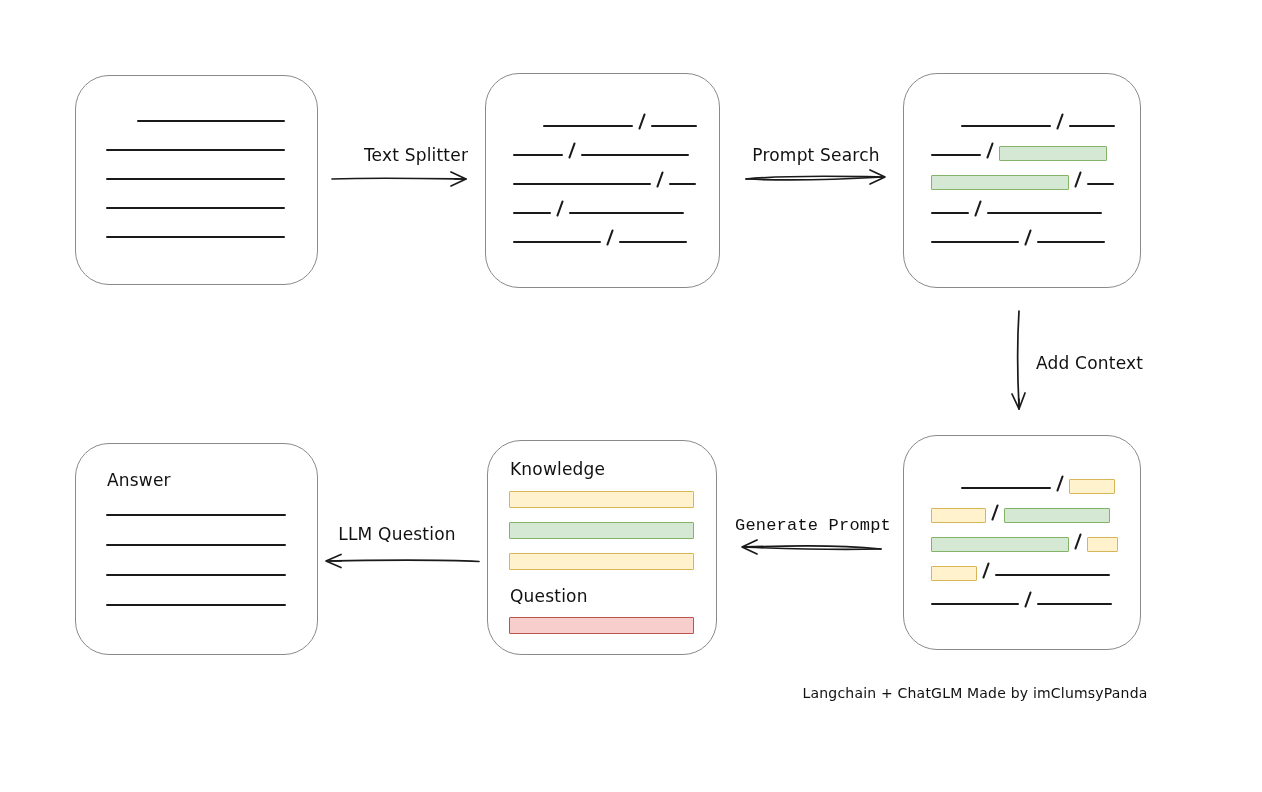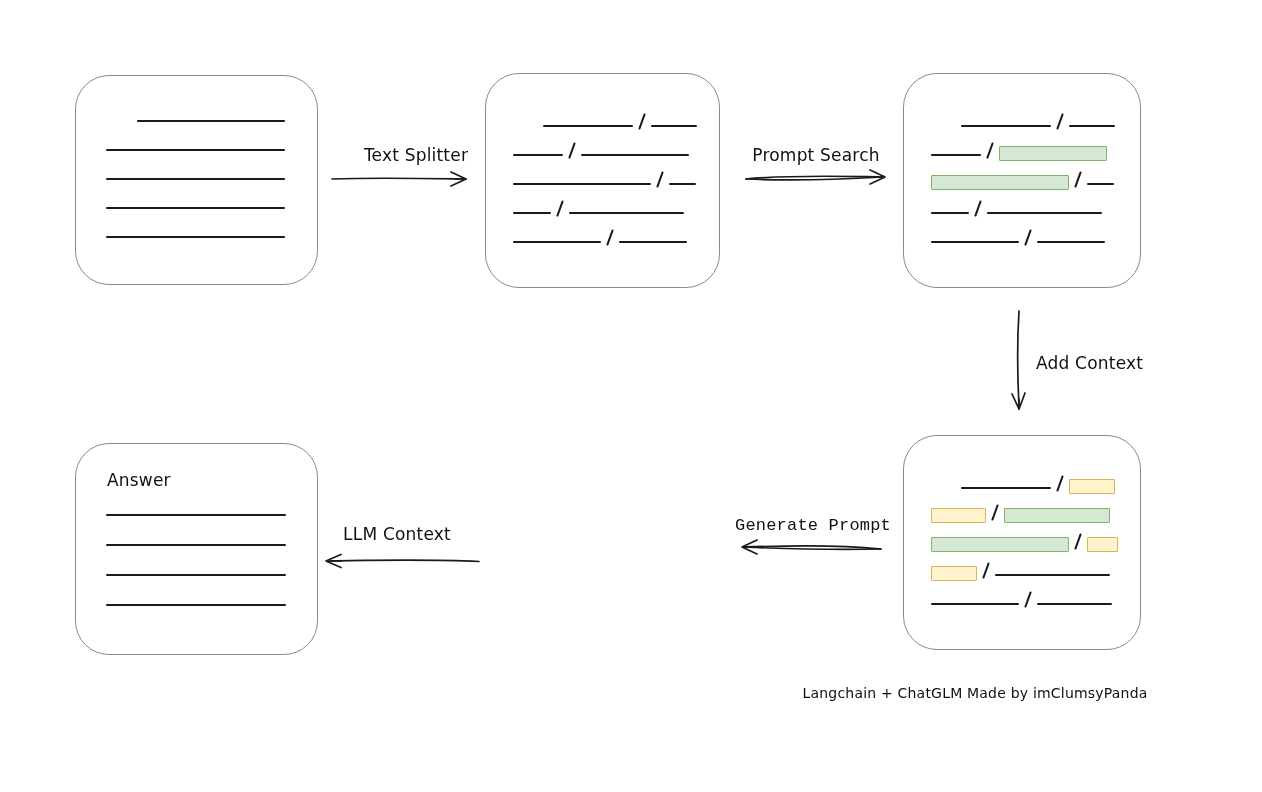--- a/index.html
+++ b/index.html
@@ -169,36 +169,48 @@
           <span class="hline" style="width: 115px;"></span>
         </div>
         <div class="seg-row">
           <span class="hline" style="width: 88px;"></span>
           <span class="slash"></span>
           <span class="hline" style="width: 75px;"></span>
         </div>
       </div>
   </div>
 
+  <div class="node" id="box-prompt">
+    <div class="box-label">Knowledge</div>
+    <div class="bars">
+        <div class="bar yellow"></div>
+        <div class="bar green"></div>
+        <div class="bar yellow"></div>
+      </div>
+    <div class="box-label question-label">Question</div>
+    <div class="bars">
+        <div class="bar red"></div>
+      </div>
+  </div>
 
   <div class="node" id="box-answer">
     <div class="box-label">Answer</div>
     <div class="lines">
         <div class="hline" style="width: 180px;"></div>
         <div class="hline" style="width: 180px;"></div>
         <div class="hline" style="width: 180px;"></div>
         <div class="hline" style="width: 180px;"></div>
       </div>
   </div>
 
   <div class="arrow-label" id="lbl-text-splitter">Text Splitter</div>
   <div class="arrow-label" id="lbl-vector-search">Prompt Search</div>
   <div class="arrow-label" id="lbl-add-context">Add Context</div>
   <div class="arrow-label" id="lbl-generate-prompt">Generate Prompt</div>
-  <div class="arrow-label" id="lbl-llm-response">LLM Context</div>
+  <div class="arrow-label" id="lbl-llm-response">LLM Question</div>
 
   <div class="arrow" id="arr-text-splitter">
     <svg width="140" height="22" viewBox="0 0 140 22">
       <path d="M2,11 C45,9.5 100,10.5 134,11"></path>
       <path d="M121,4 L136,11 L121,18"></path>
       <path d="M125,11 L136,11"></path>
     </svg>
   </div>
 
   <div class="arrow" id="arr-vector-search">

